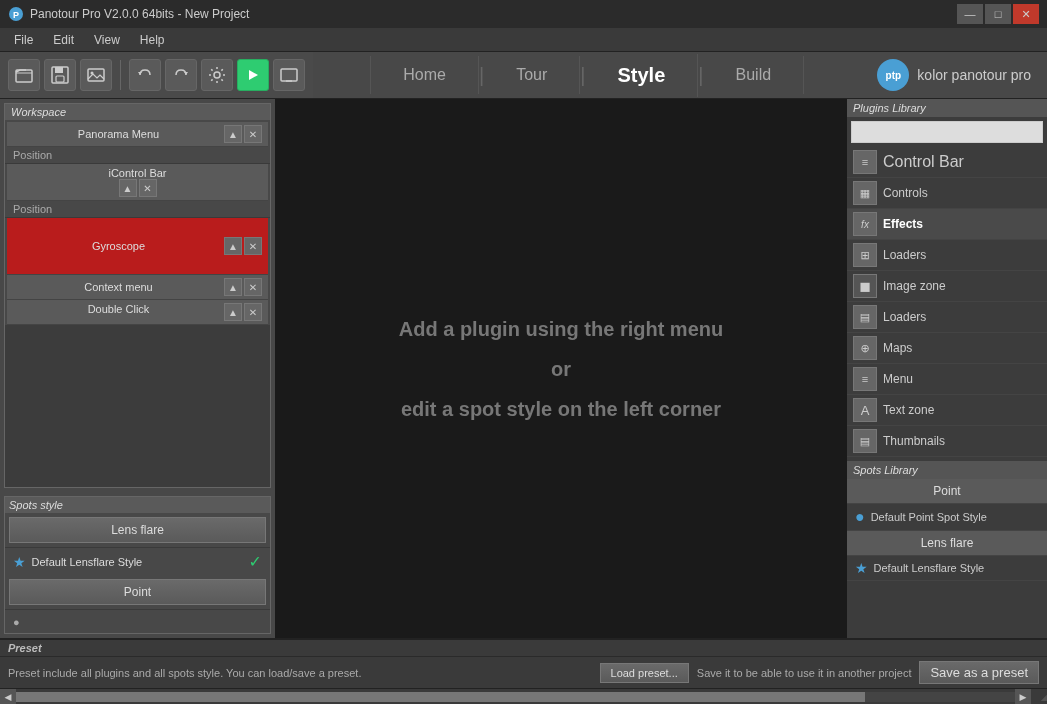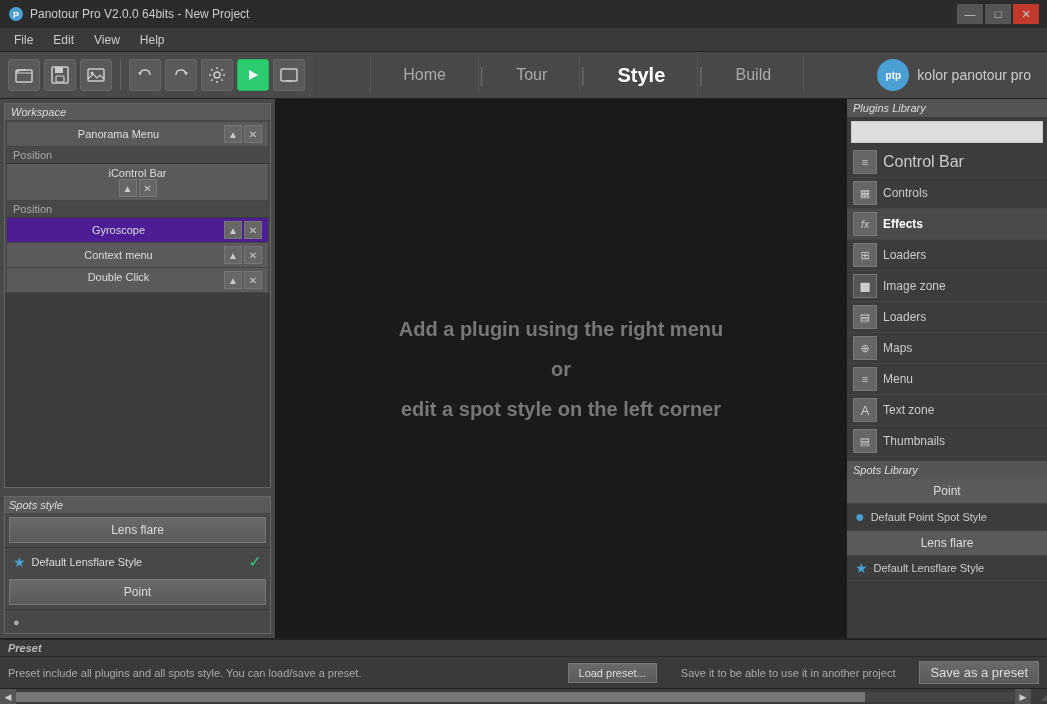--- a/index.html
+++ b/index.html
@@ -227,21 +227,21 @@
           <div style="display:flex; align-items:center; background:#5a5a5a; border-bottom:1px solid #444; padding:3px 6px; margin:0 2px;flex-direction:column;">
             <span style="flex:1; text-align:center; color:#ddd; font-size:11px;">iControl Bar</span>
             <div style="display:flex; gap:2px;">
               <button style="width:18px;height:18px;background:#666;border:1px solid #777;color:#ccc;font-size:10px;cursor:pointer;">▲</button>
               <button style="width:18px;height:18px;background:#666;border:1px solid #777;color:#ccc;font-size:10px;cursor:pointer;">✕</button>
             </div>
           </div>
 
           <div style="padding:2px 8px; color:#aaa; font-size:11px; background:#484848; border-bottom:1px solid #3a3a3a;">Position</div>
 
-          <div style="display:flex; align-items:center; background:#4c1d95; border-bottom:1px solid #444; padding:3px 6px; margin:0 2px;">
+          <div style="display:flex; align-items:center; background:#b91c1c; border-bottom:1px solid #444; padding:19px 6px; margin:0 2px;">
             <span style="flex:1; text-align:center; color:#ddd; font-size:11px;">Gyroscope</span>
             <div style="display:flex; gap:2px;">
               <button style="width:18px;height:18px;background:#666;border:1px solid #777;color:#ccc;font-size:10px;cursor:pointer;">▲</button>
               <button style="width:18px;height:18px;background:#666;border:1px solid #777;color:#ccc;font-size:10px;cursor:pointer;">✕</button>
             </div>
           </div>
 
           <div style="display:flex; align-items:center; background:#5a5a5a; border-bottom:1px solid #444; padding:3px 6px; margin:0 2px;">
             <span style="flex:1; text-align:center; color:#ddd; font-size:11px;">Context menu</span>
             <div style="display:flex; gap:2px;">
@@ -353,21 +353,21 @@
         <div style="display:flex; align-items:center; padding:4px 8px; gap:6px; border-bottom:1px solid #444; cursor:pointer;">
           <span style="color:#4a9fd4; font-size:14px;">★</span>
           <span style="color:#ccc; font-size:11px;">Default Lensflare Style</span>
         </div>
       </div>
     </div>
   </div>
 
   <div style="background:#3a3a3a; border-top:2px solid #222; padding:0; display:flex; flex-direction:column;">
     <div style="padding:2px 8px; font-style:italic; color:#bbb; font-size:11px; font-weight:bold; border-bottom:1px solid #2a2a2a;">Preset</div>
-    <div style="display:flex; align-items:center; padding:4px 8px; gap:24px;">
+    <div style="display:flex; align-items:center; padding:4px 8px; gap:8px;">
       <span style="color:#aaa; font-size:11px; flex:1;">Preset include all plugins and all spots style. You can load/save a preset.</span>
       <button style="padding:3px 10px;background:linear-gradient(to bottom, #6a6a6a, #5a5a5a);border:1px solid #777;color:#ddd;font-size:11px;cursor:pointer;white-space:nowrap;">Load preset...</button>
       <span style="color:#aaa; font-size:11px;">Save it to be able to use it in another project</span>
       <button style="padding:3px 10px;background:linear-gradient(to bottom, #6a6a6a, #5a5a5a);border:1px solid #777;color:#ddd;font-size:13px;cursor:pointer;white-space:nowrap;">Save as a preset</button>
     </div>
   </div>
 
   <div style="background:#3a3a3a; height:16px; display:flex; align-items:center; border-top:1px solid #222;">
     <div style="width:16px;height:16px;background:#555;display:flex;align-items:center;justify-content:center;font-size:9px;cursor:pointer;color:#ccc;">◀</div>
     <div style="flex:1; height:10px; background:#444; position:relative;">

